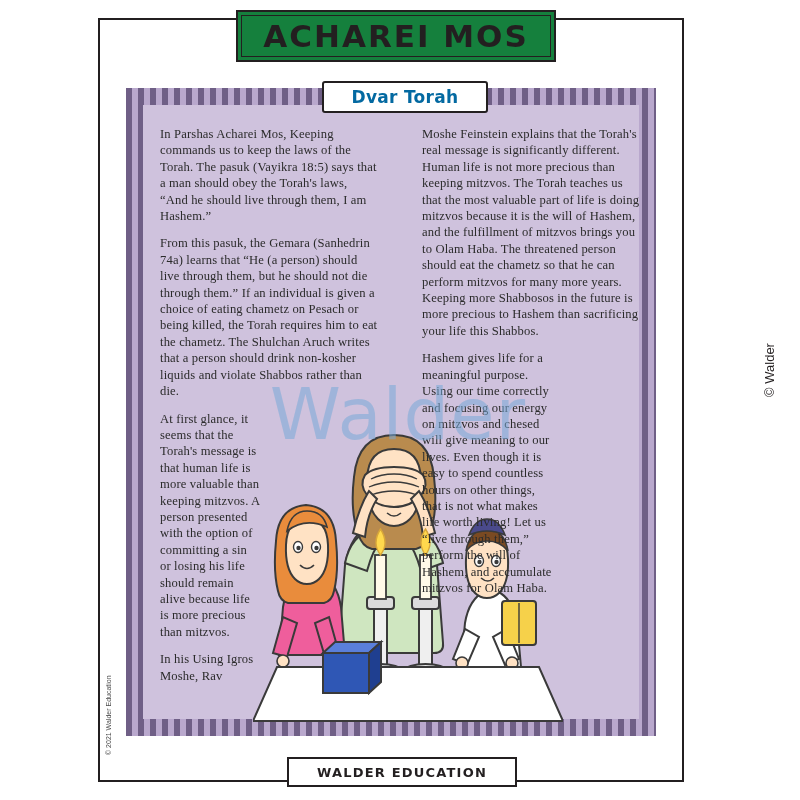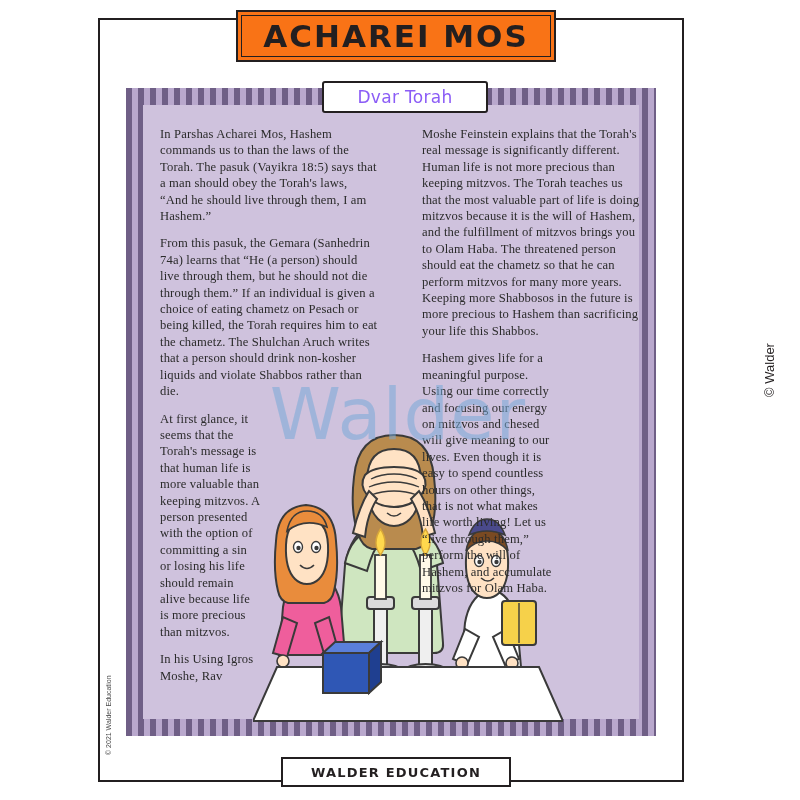--- a/index.html
+++ b/index.html
@@ -30,21 +30,21 @@
     box-sizing: border-box;
     background: #ffffff;
   }
   
   .title-box {
     position: absolute;
     left: 236px;
     top: 10px;
     width: 320px;
     height: 52px;
-    background: #f97316;
+    background: #15803d;
     border: 2px solid #231f20;
     box-sizing: border-box;
     display: flex;
     align-items: center;
     justify-content: center;
     z-index: 6;
   }
   .title-box .inner {
     border: 1px solid #231f20;
     width: 308px;
@@ -57,21 +57,21 @@
     font-family: "DejaVu Sans", sans-serif;
     font-weight: bold;
     font-size: 31px;
     letter-spacing: 2px;
     color: #231f20;
     white-space: nowrap;
   }
   
   .footer-box {
     position: absolute;
-    left: 281px;
+    left: 287px;
     top: 757px;
     width: 230px;
     height: 30px;
     background: #ffffff;
     border: 2px solid #231f20;
     box-sizing: border-box;
     display: flex;
     align-items: center;
     justify-content: center;
     z-index: 6;
@@ -119,23 +119,23 @@
     border: 2px solid #231f20;
     border-radius: 3px;
     box-sizing: border-box;
     display: flex;
     align-items: center;
     justify-content: center;
     z-index: 7;
   }
   .banner-text {
     font-family: "DejaVu Sans", sans-serif;
-    font-weight: normal;
+    font-weight: bold;
     font-size: 17px;
-    color: #8b5cf6;
+    color: #0369a1;
     letter-spacing: 0.3px;
   }
   
   .columns {
     position: absolute;
     left: 160px;
     top: 126px;
     width: 470px;
     height: 590px;
     z-index: 4;
@@ -319,21 +319,21 @@
             <path d="M116 248 l12 -11 l0 40 l-12 11 z" fill="#1f3f90" stroke="#3a3a3a" stroke-width="2"></path>
           </g>
         </svg>
       </div>
 
     </div>
   </div>
 
   <div class="columns">
     <div class="col left">
-      <p class="shape-left">In Parshas Acharei Mos, Hashem commands us to than the laws of the Torah. The pasuk (Vayikra 18:5) says that a man should obey the Torah's laws, “And he should live through them, I am Hashem.”</p>
+      <p class="shape-left">In Parshas Acharei Mos, Keeping commands us to keep the laws of the Torah. The pasuk (Vayikra 18:5) says that a man should obey the Torah's laws, “And he should live through them, I am Hashem.”</p>
       <p class="shape-left">From this pasuk, the Gemara (Sanhedrin 74a) learns that “He (a person) should live through them, but he should not die through them.” If an individual is given a choice of eating chametz on Pesach or being killed, the Torah requires him to eat the chametz. The Shulchan Aruch writes that a person should drink non-kosher liquids and violate Shabbos rather than die.</p>
       <p class="shape-narrow-left">At first glance, it seems that the Torah's message is that human life is more valuable than keeping mitzvos. A person presented with the option of committing a sin or losing his life should remain alive because life is more precious than mitzvos.</p>
       <p class="shape-narrow-left">In his Using Igros Moshe, Rav</p>
     </div>
     <div class="col right">
       <p>Moshe Feinstein explains that the Torah's real message is significantly different. Human life is not more precious than keeping mitzvos. The Torah teaches us that the most valuable part of life is doing mitzvos because it is the will of Hashem, and the fulfillment of mitzvos brings you to Olam Haba. The threatened person should eat the chametz so that he can perform mitzvos for many more years. Keeping more Shabbosos in the future is more precious to Hashem than sacrificing your life this Shabbos.</p>
       <p class="shape-narrow-right">Hashem gives life for a meaningful purpose. Using our time correctly and focusing our energy on mitzvos and chesed will give meaning to our lives. Even though it is easy to spend countless hours on other things, that is not what makes life worth living! Let us “live through them,” perform the will of Hashem, and accumulate mitzvos for Olam Haba.</p>
     </div>
   </div>
 

